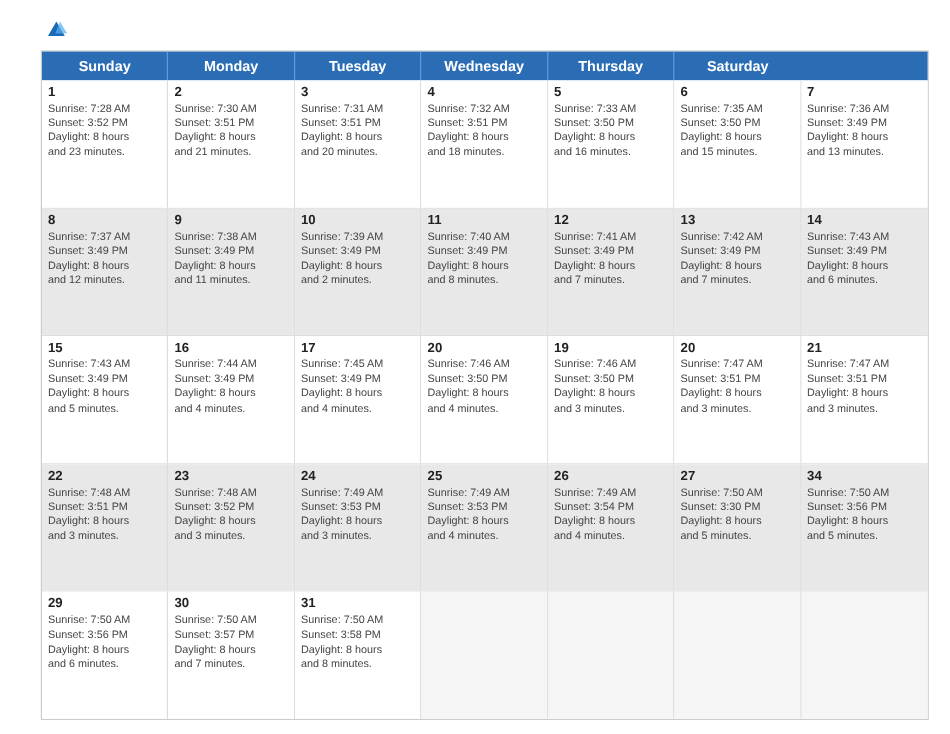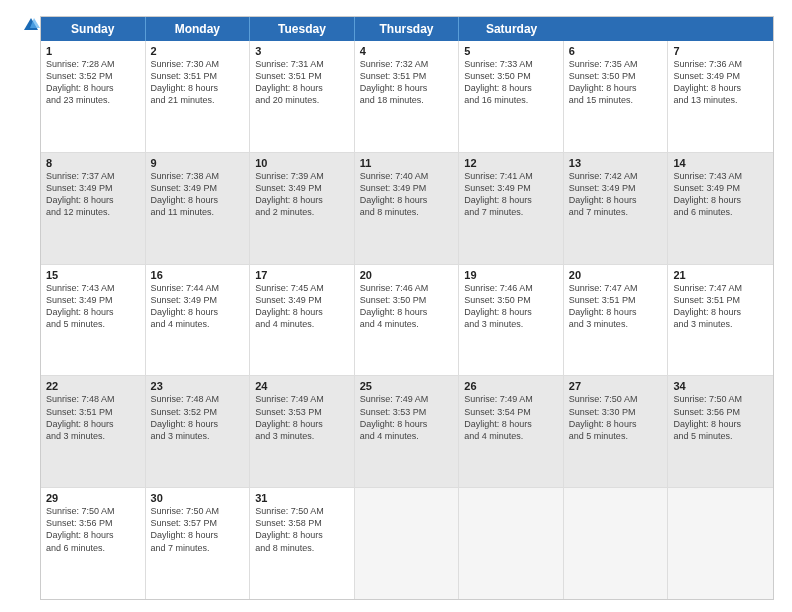--- a/index.html
+++ b/index.html
@@ -6,23 +6,23 @@
     body {
       font-family: Arial, sans-serif;
       background: #fff;
       width: 792px;
       height: 612px;
       overflow: hidden;
     }
     .page {
       width: 792px;
       height: 612px;
-      padding: 16px 18px 12px 18px;
-      display: flex;
-      flex-direction: row;
+      padding: 16px 18px 12px 34px;
+      display: flex;
+      flex-direction: column;
     }
     .header {
       display: flex;
       justify-content: space-between;
       align-items: flex-start;
       margin-bottom: 8px;
     }
     .logo {
       display: flex;
       flex-direction: column;
@@ -140,20 +140,21 @@
       <div class="month-title"></div>
       <div class="subtitle"></div>
     </div>
   </div>
 
   <div class="calendar">
     <div class="cal-header" id="cal-header">
         <div class="cal-header-cell">Sunday</div>
         <div class="cal-header-cell">Monday</div>
         <div class="cal-header-cell">Tuesday</div>
+        <div class="cal-header-cell">Wednesday</div>
         <div class="cal-header-cell">Thursday</div>
         <div class="cal-header-cell">Saturday</div>
       </div>
     <div class="cal-body" id="cal-body">
         <div class="cal-row">
           <div class="cal-cell">
             <span class="day-num">1</span>
             <span class="cell-line">Sunrise: 7:28 AM</span>
             <span class="cell-line">Sunset: 3:52 PM</span>
             <span class="cell-line">Daylight: 8 hours</span>

